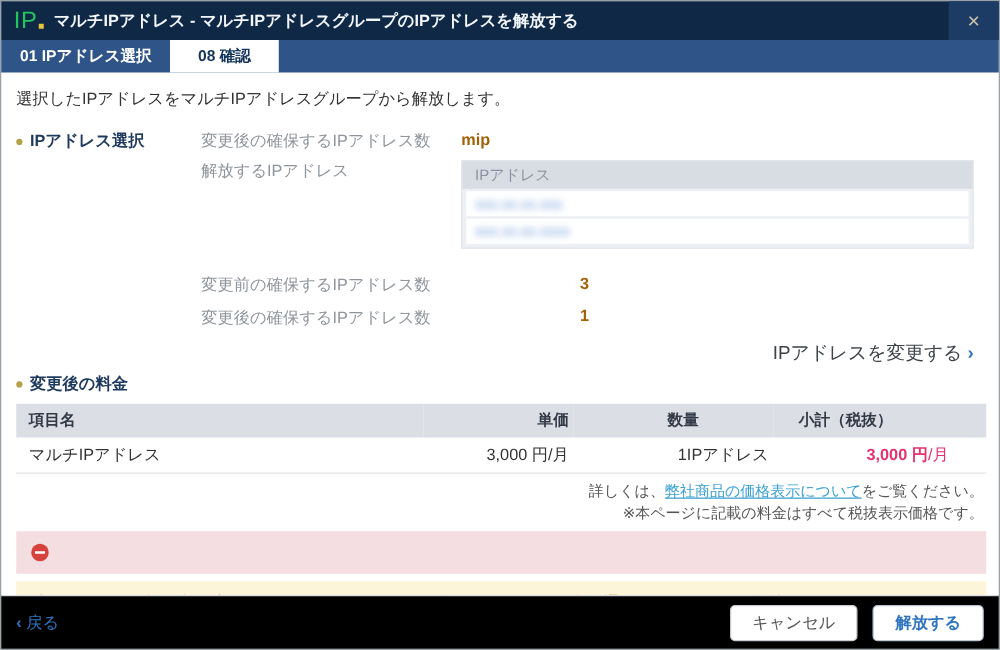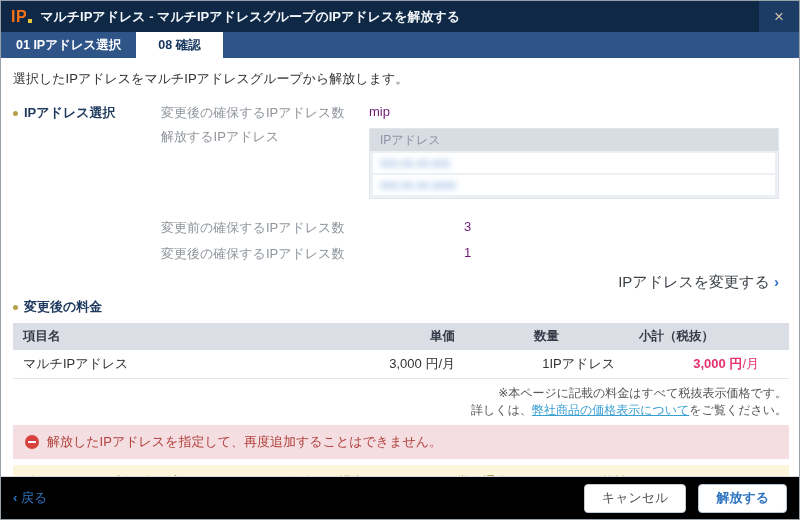--- a/index.html
+++ b/index.html
@@ -2,21 +2,21 @@
 <html><head>
 <meta charset="utf-8">
 <style>
   * { margin:0; padding:0; box-sizing:border-box; }
   html,body { width:800px; height:520px; font-family:"Liberation Sans","DejaVu Sans",sans-serif; }
   .dialog { width:800px; height:520px; border:1px solid #98a0a8; display:flex; flex-direction:column; background:#fff; }
 
   
   .hdr { height:31px; background:#0e2845; display:flex; align-items:center; padding-left:10px; flex:0 0 31px; position:relative; }
   .logo { display:flex; align-items:flex-end; margin-right:8px; }
-  .logo-txt { color:#f97316; font-weight:bold; font-size:16px; line-height:15px; letter-spacing:0.5px; }
+  .logo-txt { color:#22c55e; font-weight:normal; font-size:19px; line-height:15px; letter-spacing:0.5px; }
   .logo-dot { width:4px; height:4px; background:#e7c53b; display:inline-block; margin:0 0 1px 1px; }
   .hdr-title { color:#f2f5f9; font-size:13px; font-weight:bold; }
   .close-btn { position:absolute; right:0; top:0; width:40px; height:31px; background:#1c3c66; color:#cdc3a8; font-size:17px; display:flex; align-items:center; justify-content:center; cursor:pointer; }
 
   
   .tabbar { height:26px; background:#2f5488; display:flex; flex:0 0 26px; }
   .tab { font-size:12.5px; font-weight:bold; padding:0 15px; display:flex; align-items:center; cursor:pointer; }
   .tab.inactive { color:#ffffff; }
   .tab.active { background:#ffffff; color:#15355e; padding:0 22px; }
 
@@ -25,21 +25,21 @@
   .intro { margin-bottom:16px; }
 
   .section { display:flex; }
   .sec-title { width:148px; flex:0 0 148px; font-weight:bold; color:#1f3a5f; display:flex; align-items:flex-start; line-height:18px; }
   .bullet { width:5px; height:5px; border-radius:50%; background:#b5a14a; display:inline-block; margin:7px 6px 0 0; flex:0 0 5px; }
   .fields { flex:1 1 auto; }
   .frow { display:flex; margin-bottom:6px; }
   .flabel { color:#8f959c; line-height:18px; }
   .flabel.w1 { width:208px; flex:0 0 208px; }
   .flabel.w2 { width:303px; flex:0 0 303px; }
-  .fvalue { color:#701a75; font-weight:normal; }
+  .fvalue { color:#a16207; font-weight:bold; }
   .frow.counts { margin-bottom:8px; }
 
   
   .ip-box { flex:1 1 auto; margin-right:10px; background:#eceff3; border:1px solid #e2e5ea; }
   .ip-head { background:#d8dce3; color:#8a93a3; font-size:12px; height:22px; line-height:22px; padding-left:10px; }
   .ip-body { padding:2px 3px 3px 3px; }
   .ip-row { background:#fff; height:20px; line-height:20px; padding-left:7px; margin-top:2px; }
   .ip-row:first-child { margin-top:0; }
   .masked { color:#6f9bd8; font-size:12px; filter:blur(3px); }
 
@@ -159,27 +159,26 @@
         <tr>
           <td class="c1">マルチIPアドレス</td>
           <td class="c2">3,000 円/月</td>
           <td class="c3">1IPアドレス</td>
           <td class="c4"><span class="pink bold">3,000 円</span><span class="pink">/月</span></td>
         </tr>
       </tbody>
     </table>
 
     <div class="notes">
+      <div><span>詳しくは、</span><a class="note-link">弊社商品の価格表示について</a><span>をご覧ください。</span></div>
       <div>※本ページに記載の料金はすべて税抜表示価格です。</div>
-      <div><span>詳しくは、</span><a class="note-link">弊社商品の価格表示について</a><span>をご覧ください。</span></div>
     </div>
 
     <div class="alert error">
       <span class="noentry-icon"></span>
-      <span>解放したIPアドレスを指定して、再度追加することはできません。</span>
     </div>
 
     <div class="alert warn">
       <span class="tri-icon"></span>
       <span>サーバーに割り当て済みのIPアドレスを解放した場合、サーバーが正常に通信できなくなる可能性があります。</span>
     </div>
   </div>
 
   <div class="footer">
     <a class="back-link"><span class="chev">‹</span> <span>戻る</span></a>

